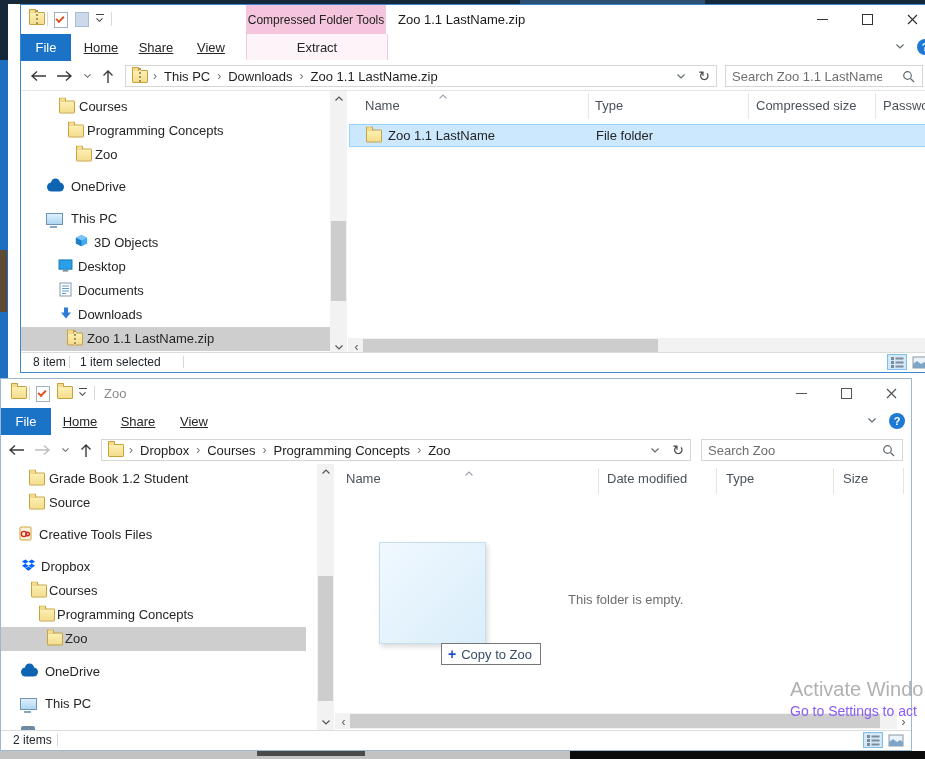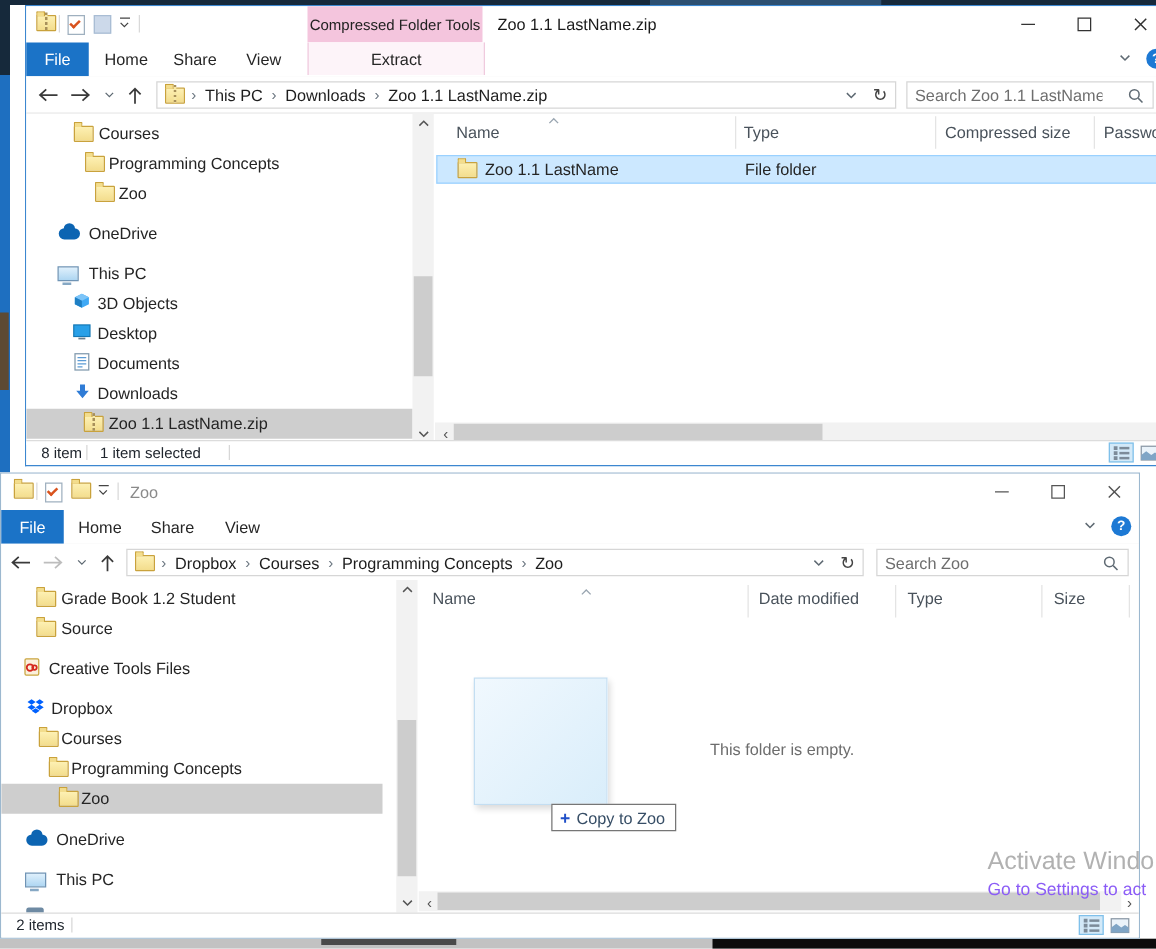--- a/index.html
+++ b/index.html
@@ -23,21 +23,21 @@
   .qat-i{position:absolute;top:7px;}
   .qsep{position:absolute;top:7px;width:1px;height:14px;background:#d9d9d9;}
   .wtitle{position:absolute;top:0;line-height:29px;font-size:13px;white-space:nowrap;}
   .ctl{position:absolute;top:0;width:30px;height:29px;display:flex;align-items:center;justify-content:center;}
   .minbar{width:11px;height:1px;background:#333;}
   .maxbox{width:9px;height:9px;border:1px solid #333;}
   .pinktab{position:absolute;top:0;height:29px;background:#f4c5dd;display:flex;align-items:center;justify-content:center;
            font-size:12px;color:#222;}
   .extract-tab{position:absolute;top:0;height:26px;background:#fdf4f9;border-left:1px solid #f0cade;border-right:1px solid #f0cade;
            display:flex;align-items:center;justify-content:center;color:#262626;}
-  .rtab{position:absolute;top:0;height:27px;line-height:27px;text-align:center;color:#262626;}
+  .rtab{position:absolute;top:0;height:27px;line-height:27px;text-align:center;color:#262626;text-decoration:underline;}
   .filetab{position:absolute;top:0;left:0;width:50px;height:27px;background:#1b73c7;color:#fff;text-align:center;line-height:27px;}
   .help-circle{width:16px;height:16px;border-radius:50%;background:#1d79d4;color:#fff;font-size:11px;font-weight:bold;
            display:flex;align-items:center;justify-content:center;}
   
   .navarrow{position:absolute;top:6px;width:22px;height:18px;display:flex;align-items:center;justify-content:center;}
   .box{position:absolute;top:4px;height:22px;border:1px solid #d6d6d6;background:#fff;box-sizing:border-box;}
   .crumbs{display:flex;align-items:center;height:100%;padding-left:6px;white-space:nowrap;}
   .crumb{color:#1e1e1e;margin:0 2px;}
   .csep{color:#6b7680;font-size:12px;margin:0 5px;}
   .box-right{position:absolute;top:0;height:100%;display:flex;align-items:center;}
@@ -229,21 +229,21 @@
           <span class="cloud"></span>
         </span>
       <span class="tlabel" style="left:50px">OneDrive</span>
     </div>
     <div class="titem" style="top:116px;width:309px;">
       <span class="ticon" style="left:25px">
           <span class="pc"></span>
         </span>
       <span class="tlabel" style="left:50px">This PC</span>
     </div>
-    <div class="titem" style="top:140px;width:309px;">
+    <div class="titem" style="top:140px;width:309px;margin-left:16px;">
       <span class="ticon" style="left:37px">
         <svg width="15" height="15" viewBox="0 0 16 16">
             <path d="M8 1 14 4v6L8 13 2 10V4z" fill="#3fa9f5"></path>
             <path d="M8 1 14 4 8 7 2 4z" fill="#7cc4f8"></path>
             <path d="M8 7v6L2 10V4z" fill="#1e7fc4"></path>
           </svg>
       </span>
       <span class="tlabel" style="left:57px">3D Objects</span>
     </div>
     <div class="titem" style="top:188px;width:309px;">

